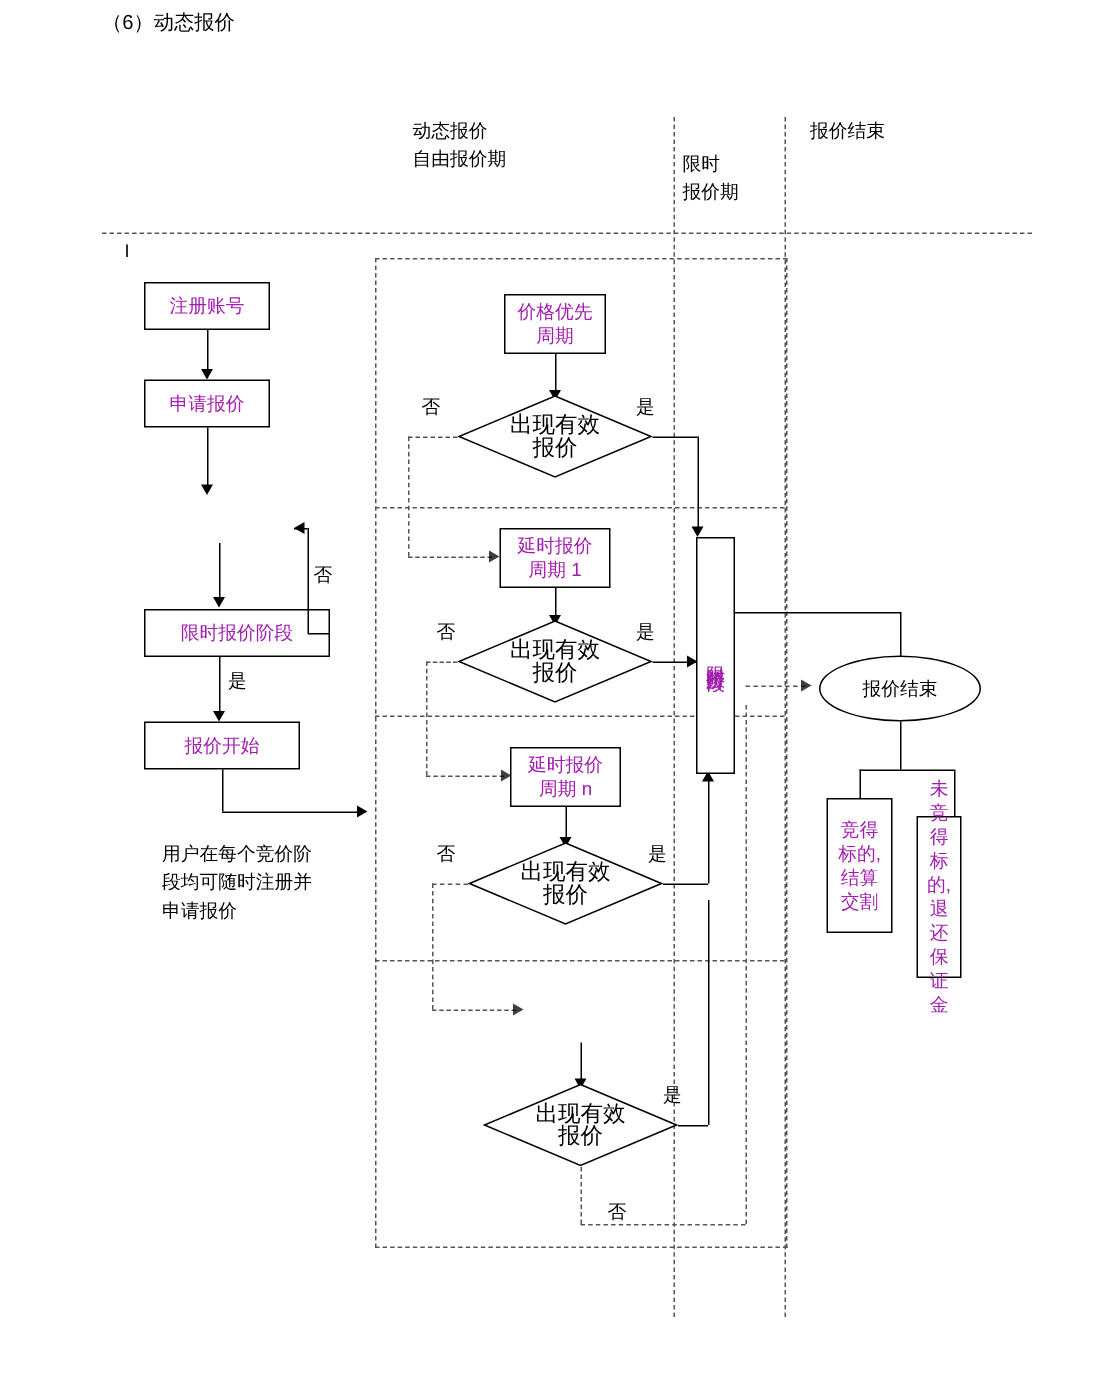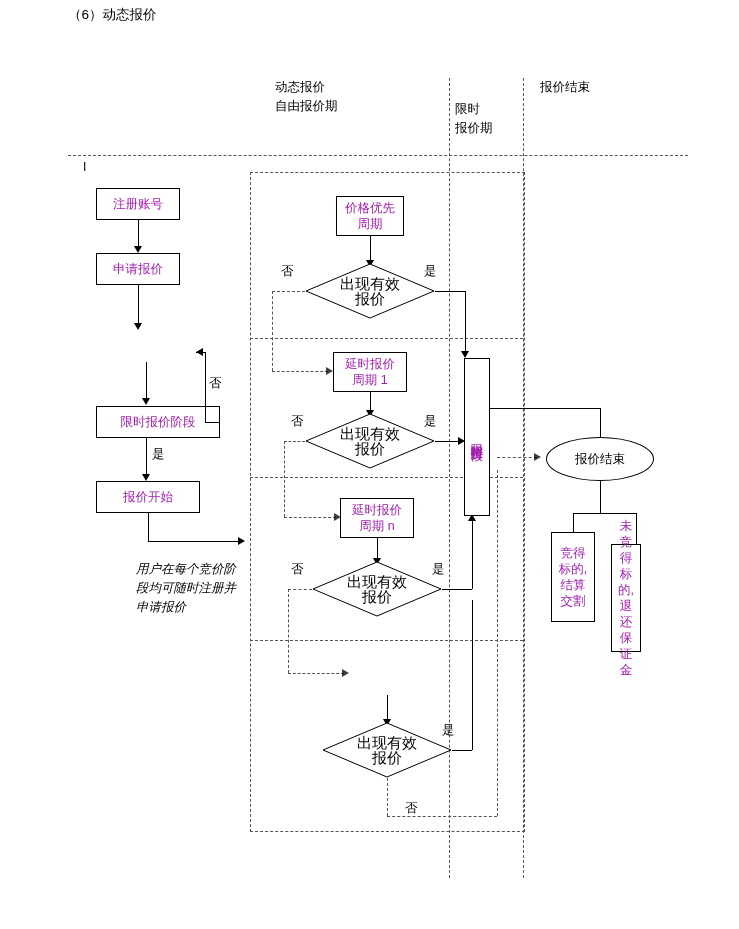--- a/index.html
+++ b/index.html
@@ -220,21 +220,21 @@
   <div class="vline" style="left:146px; top:438px; height:38px;"></div>
   <div class="arrow-down" style="left:142px; top:474px;"></div>
   <div class="flabel" style="left:152px; top:446px;">是</div>
 
   <div class="node" style="left:96px; top:481px; width:104px; height:32px;">报价开始</div>
 
   <div class="vline" style="left:148px; top:513px; height:28px;"></div>
   <div class="hline" style="left:148px; top:541px; width:92px;"></div>
   <div class="arrow-right" style="left:238px; top:537px;"></div>
 
-  <div class="note" style="left:136px; top:560px;font-style:italic;">用户在每个竞价阶
+  <div class="note" style="left:108px; top:560px;">用户在每个竞价阶
 段均可随时注册并
 申请报价</div>
 
   <div class="dashdot-box" style="left:250px; top:172px; width:273px; height:658px;"></div>
 
   <div class="dash-h" style="left:250px; top:338px; width:273px;"></div>
   <div class="dash-h" style="left:250px; top:477px; width:273px;"></div>
   <div class="dash-h" style="left:250px; top:640px; width:273px;"></div>
 
   <div class="node" style="left:336px; top:196px; width:68px; height:40px;">价格优先

